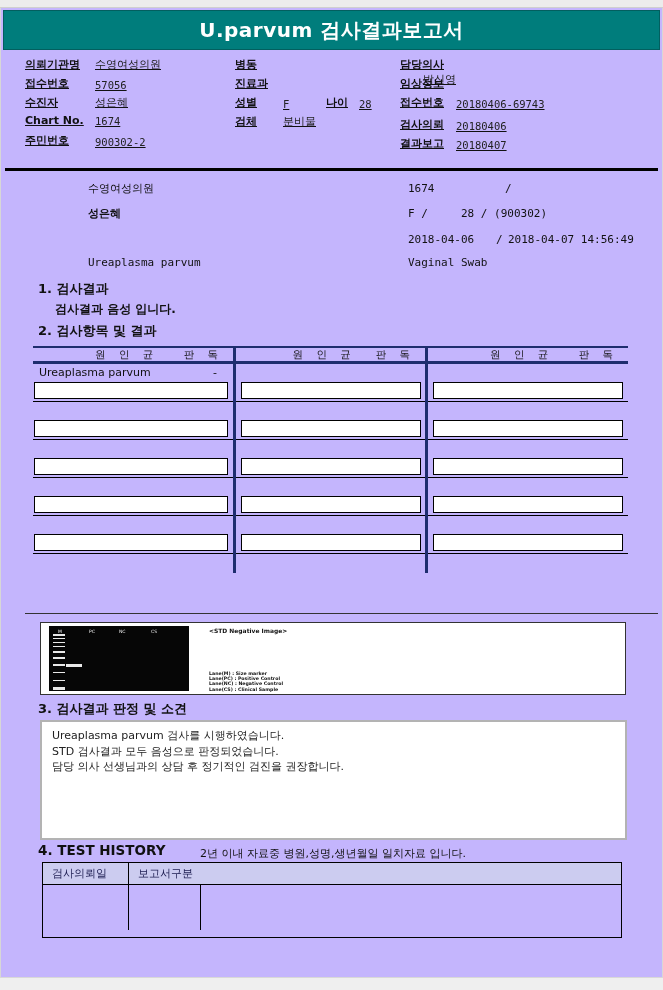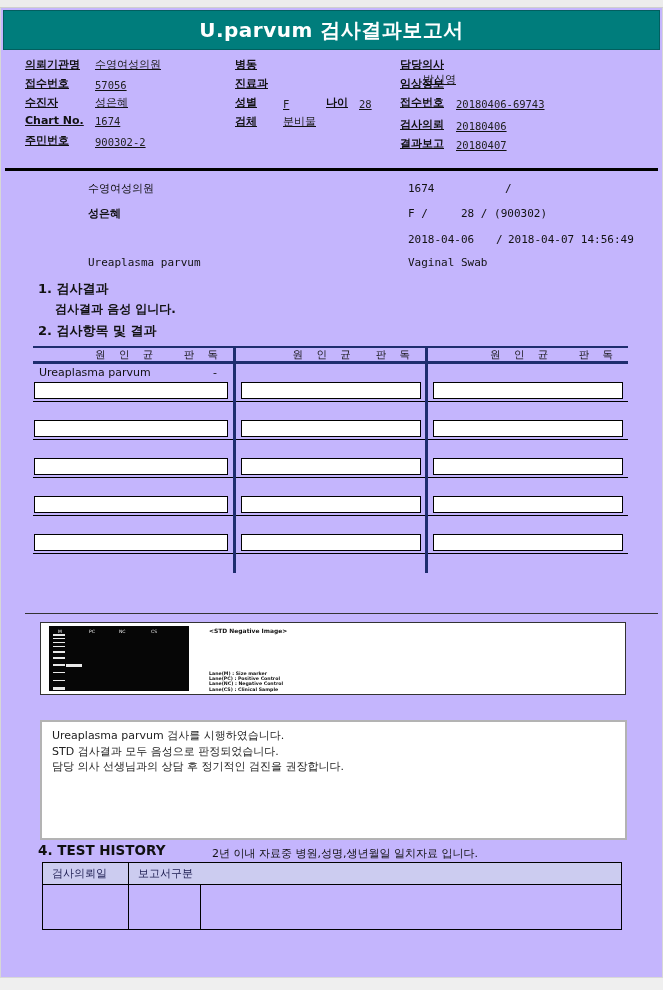--- a/index.html
+++ b/index.html
@@ -38,21 +38,21 @@
   .gel-box{position:absolute;left:40px;top:622px;width:584px;height:71px;border:1px solid #333;background:#fff;}
   .gel-img{position:absolute;left:8px;top:3px;width:140px;height:65px;background:#060606;}
   .lane{position:absolute;top:2px;color:#eee;font-size:6px;transform:scale(0.75);transform-origin:0 0;}
   .band{position:absolute;background:#e8e8e8;}
   .gel-cap{position:absolute;left:168px;top:5px;font-size:7px;font-weight:bold;transform:scale(0.85);transform-origin:0 0;white-space:nowrap;}
   .gel-leg{position:absolute;left:168px;top:48px;font-size:6px;font-weight:bold;line-height:6.5px;transform:scale(0.78);transform-origin:0 0;white-space:nowrap;}
   
   .s3-box{position:absolute;left:40px;top:720px;width:583px;height:116px;border:2px solid #b3b3b3;background:#fff;}
   .s3-text{position:absolute;left:10px;top:6px;font-size:11px;line-height:15.5px;color:#222;white-space:nowrap;}
   
-  .hist{position:absolute;left:42px;top:862px;width:580px;height:68px;border:1px solid #000;box-sizing:border-box;}
+  .hist{position:absolute;left:42px;top:862px;width:580px;height:76px;border:1px solid #000;box-sizing:border-box;}
   .hist-head{display:flex;height:21px;background:#ccccf0;border-bottom:1px solid #000;}
   .hist-head .hc{font-size:11px;color:#1c1c50;line-height:21px;padding-left:9px;box-sizing:border-box;border-right:1px solid #000;}
   .hist-head .hc:last-child{border-right:none;}
   .hist-body{display:flex;height:45px;}
   .hist-body .bc{box-sizing:border-box;border-right:1px solid #000;}
   .hist-body .bc:last-child{border-right:none;}
   .c1{width:86px;} .c2{width:72px;} .c3{flex:1;}
 </style>
 </head>
 <body>
@@ -221,30 +221,31 @@
     </div>
     <div class="gel-cap">&lt;STD Negative Image&gt;</div>
     <div class="gel-leg">
       <div>Lane(M) : Size marker</div>
       <div>Lane(PC) : Positive Control</div>
       <div>Lane(NC) : Negative Control</div>
       <div>Lane(CS) : Clinical Sample</div>
     </div>
   </div>
 
+  <div class="abs sec-title" style="left:38px;top:700px;">3. 검사결과 판정 및 소견</div>
   <div class="s3-box">
     <div class="s3-text">
       <div>Ureaplasma parvum 검사를 시행하였습니다.</div>
       <div>STD 검사결과 모두 음성으로 판정되었습니다.</div>
       <div>담당 의사 선생님과의 상담 후 정기적인 검진을 권장합니다.</div>
     </div>
   </div>
 
   <div class="abs sec-title" style="left:38px;top:842px;font-size:13.5px;">4. TEST HISTORY</div>
-  <div class="abs" style="left:212px;top:846px;font-size:11px;">2년 이내 자료중 병원,성명,생년월일 일치자료 입니다.</div>
+  <div class="abs" style="left:200px;top:846px;font-size:11px;">2년 이내 자료중 병원,성명,생년월일 일치자료 입니다.</div>
 
   <div class="hist">
     <div class="hist-head">
       <div class="hc c1">검사의뢰일</div>
       <div class="hc c2">보고서구분</div>
     </div>
     <div class="hist-body">
       <div class="bc c1"></div>
       <div class="bc c2"></div>
       <div class="bc c3"></div>

